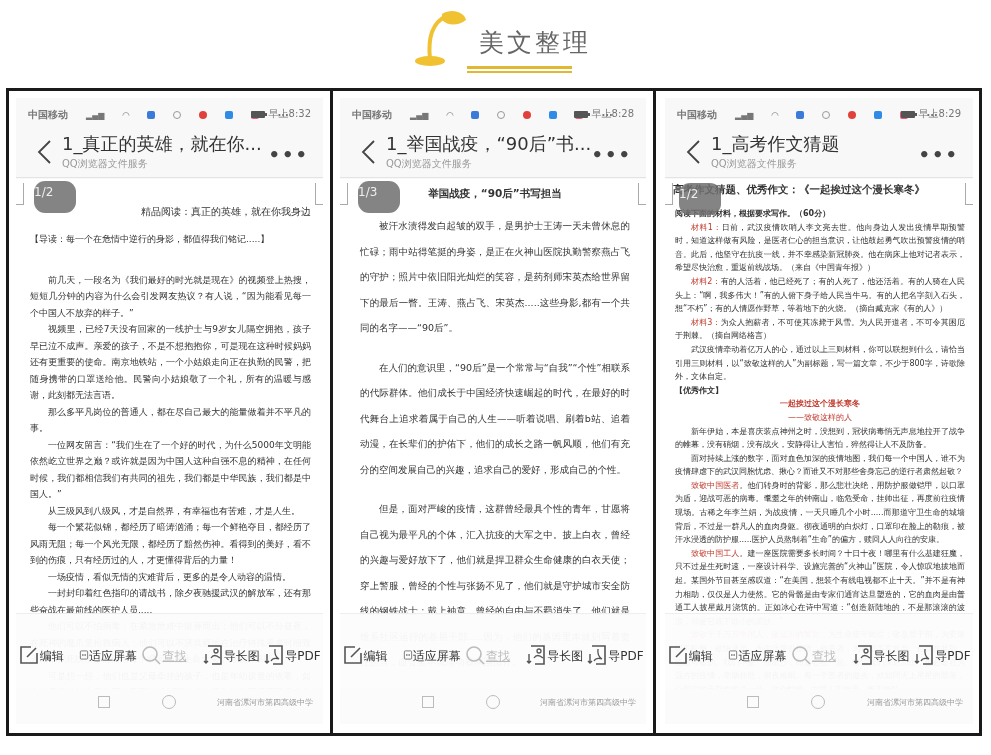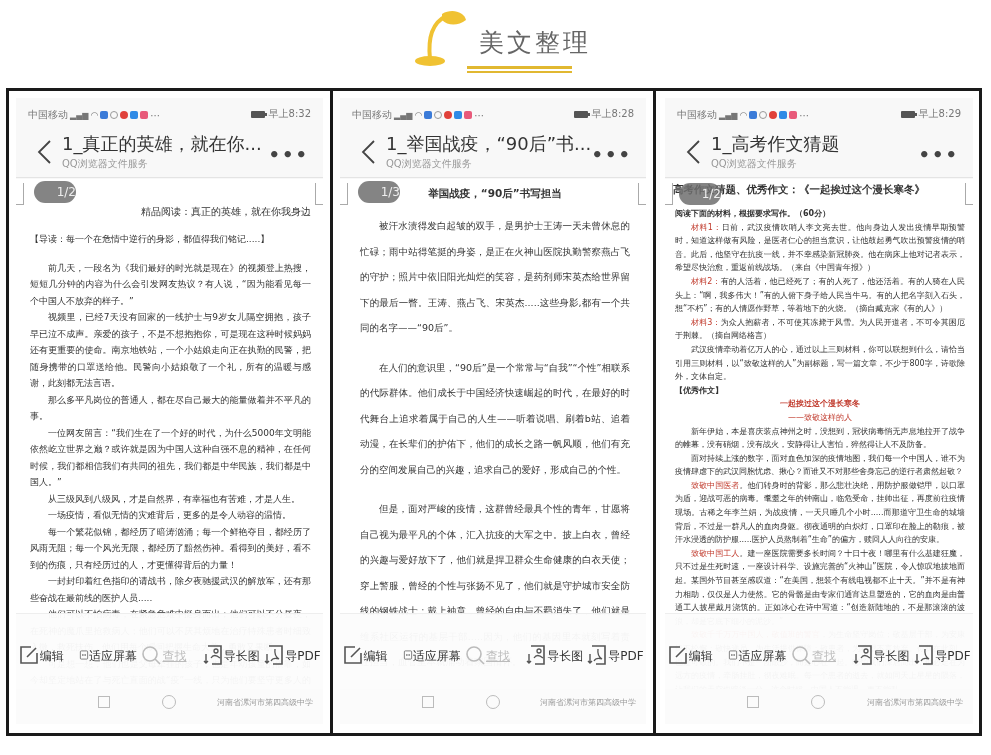--- a/index.html
+++ b/index.html
@@ -18,43 +18,43 @@
   .frame-bottom { position: absolute; left: 6px; top: 733px; width: 976px; height: 3px; background: #1a1a1a; }
   .frame-div { position: absolute; top: 88px; width: 3px; height: 648px; background: #1a1a1a; }
 
   
   .phone { position: absolute; top: 98px; height: 626px; background: #f8f8f8; overflow: hidden; }
   .p1 { left: 16px; width: 307px; }
   .p2 { left: 340px; width: 306px; }
   .p3 { left: 665px; width: 308px; }
 
   .statusbar { position: absolute; left: 0; top: 0; right: 0; height: 26px; font-size: 10px; color: #777; }
-  .sb-left { position: absolute; left: 12px; top: 10px; display: flex; align-items: center; gap: 2px; }
+  .sb-left { position: absolute; left: 12px; top: 10px; display: flex; align-items: center; gap: 18px; font-weight: bold; }
   .sb-carrier { font-size: 10px; color: #777; }
   .sb-ic { display: inline-block; width: 8px; height: 8px; border-radius: 2px; }
   .sb-right { position: absolute; right: 12px; top: 9px; display: flex; align-items: center; gap: 4px; }
   .battery { width: 14px; height: 7px; background: #555; border-radius: 1px; position: relative; }
   .battery:after { content: ""; position: absolute; right: -2px; top: 2px; width: 2px; height: 3px; background: #555; }
   .sb-time { font-size: 10px; color: #777; }
 
   .titlebar { position: absolute; left: 0; top: 26px; right: 0; height: 54px; border-bottom: 1px solid #e4e4e4; }
   .back { position: absolute; left: 20px; top: 15px; width: 16px; height: 26px; }
   .title { position: absolute; left: 46px; top: 8px; font-size: 18px; color: #333; white-space: nowrap; }
   .subtitle { position: absolute; left: 46px; top: 33px; font-size: 10px; color: #999; }
   .more { position: absolute; right: 14px; top: 20px; font-size: 18px; color: #444; letter-spacing: 2px; font-weight: bold; }
 
   .page { position: absolute; left: 0; top: 81px; right: 0; bottom: 0; background: #fff; }
   .crop-l { position: absolute; left: 0; top: 4px; width: 8px; height: 22px; border-right: 1px solid #aaa; border-bottom: 1px solid #aaa; }
   .crop-r { position: absolute; right: 0; top: 4px; width: 8px; height: 22px; border-left: 1px solid #aaa; border-bottom: 1px solid #aaa; }
-  .pager { position: absolute; left: 18px; top: 2px; width: 42px; height: 22px; border-radius: 11px; background: rgba(110,110,110,0.85); color: #eee; font-size: 12px; text-align: right; line-height: 22px; z-index: 3; }
+  .pager { position: absolute; left: 18px; top: 2px; width: 42px; height: 32px; border-radius: 11px; background: rgba(110,110,110,0.85); color: #eee; font-size: 12px; text-align: left; line-height: 22px; z-index: 3; }
 
   .doc { position: absolute; left: 14px; right: 12px; top: 26px; color: #333; }
   .doc p { font-size: 9px; line-height: 16.5px; text-indent: 2em; text-align: justify; }
   .doc h3 { font-size: 10px; font-weight: normal; text-align: right; margin-bottom: 12px; }
-  .doc .lead { text-indent: 0; margin-bottom: 12px; }
+  .doc .lead { text-indent: 0; margin-bottom: 24px; }
 
   .doc2 p { font-size: 9.5px; line-height: 25.5px; margin-bottom: 14px; }
   .doc2 h3 { font-weight: bold; font-size: 10.5px; margin-bottom: 12px; text-align: center; }
 
   .doc3 { left: 14px; right: 12px; top: 2px; }
   .doc3 h3 { font-weight: bold; font-size: 10.5px; text-align: left; margin-bottom: 10px; margin-left: -2px; }
   .doc3 p { font-size: 8px; line-height: 13.6px; text-indent: 2em; }
   .doc3 .b { font-weight: bold; text-indent: 0; }
   .doc3 .red { color: #c0392b; }
   .doc3 .ctr { text-align: center; text-indent: 0; color: #c0392b; font-weight: bold; }
@@ -122,22 +122,22 @@
     <div class="crop-r"></div>
     <div class="pager">1/2</div>
     <div class="doc">
       <h3>精品阅读：真正的英雄，就在你我身边</h3>
       <p class="lead">【导读：每一个在危情中逆行的身影，都值得我们铭记.....】</p>
       <p>前几天，一段名为《我们最好的时光就是现在》的视频登上热搜，短短几分钟的内容为什么会引发网友热议？有人说，“因为能看见每一个中国人不放弃的样子。”</p>
       <p>视频里，已经7天没有回家的一线护士与9岁女儿隔空拥抱，孩子早已泣不成声。亲爱的孩子，不是不想抱抱你，可是现在这种时候妈妈还有更重要的使命。南京地铁站，一个小姑娘走向正在执勤的民警，把随身携带的口罩送给他。民警向小姑娘敬了一个礼，所有的温暖与感谢，此刻都无法言语。</p>
       <p>那么多平凡岗位的普通人，都在尽自己最大的能量做着并不平凡的事。</p>
       <p>一位网友留言：“我们生在了一个好的时代，为什么5000年文明能依然屹立世界之巅？或许就是因为中国人这种自强不息的精神，在任何时候，我们都相信我们有共同的祖先，我们都是中华民族，我们都是中国人。”</p>
       <p>从三级风到八级风，才是自然界，有幸福也有苦难，才是人生。</p>
+      <p>每一个繁花似锦，都经历了暗涛汹涌；每一个鲜艳夺目，都经历了风雨无阻；每一个风光无限，都经历了黯然伤神。看得到的美好，看不到的伤痕，只有经历过的人，才更懂得背后的力量！</p>
       <p>一场疫情，看似无情的灾难背后，更多的是令人动容的温情。</p>
-      <p>每一个繁花似锦，都经历了暗涛汹涌；每一个鲜艳夺目，都经历了风雨无阻；每一个风光无限，都经历了黯然伤神。看得到的美好，看不到的伤痕，只有经历过的人，才更懂得背后的力量！</p>
       <p>一封封印着红色指印的请战书，除夕夜驰援武汉的解放军，还有那些奋战在最前线的医护人员.....</p>
       <p>他们可以不怕病毒，在紧急危难中挺身而出；他们可以不分昼夜，在死神的魔爪里抢救病人；他们可以不厌其烦地在治疗特殊患者时细致入微，救死扶伤，他们用每个瞬间把握生命大关，勇敢又果断。</p>
       <p>可是想一想，他们也是父母牵挂的孩子，也是年幼孩童的依靠，如今却坚定地站在了与死亡直面的战“疫”一线，只为他们要坚守更多人的生命与希望。</p>
       <p>还在坚持工作的外卖员、快递员，他们穿梭在城市的每个角落，他们是隐</p>
     </div>
   </div>
   <div class="toolbar">
     <div class="tool">
       <svg viewBox="0 0 22 22">
           <path d="M13 3 H3 V19 H19 V9" stroke="#555" stroke-width="1.6" fill="none"></path>

